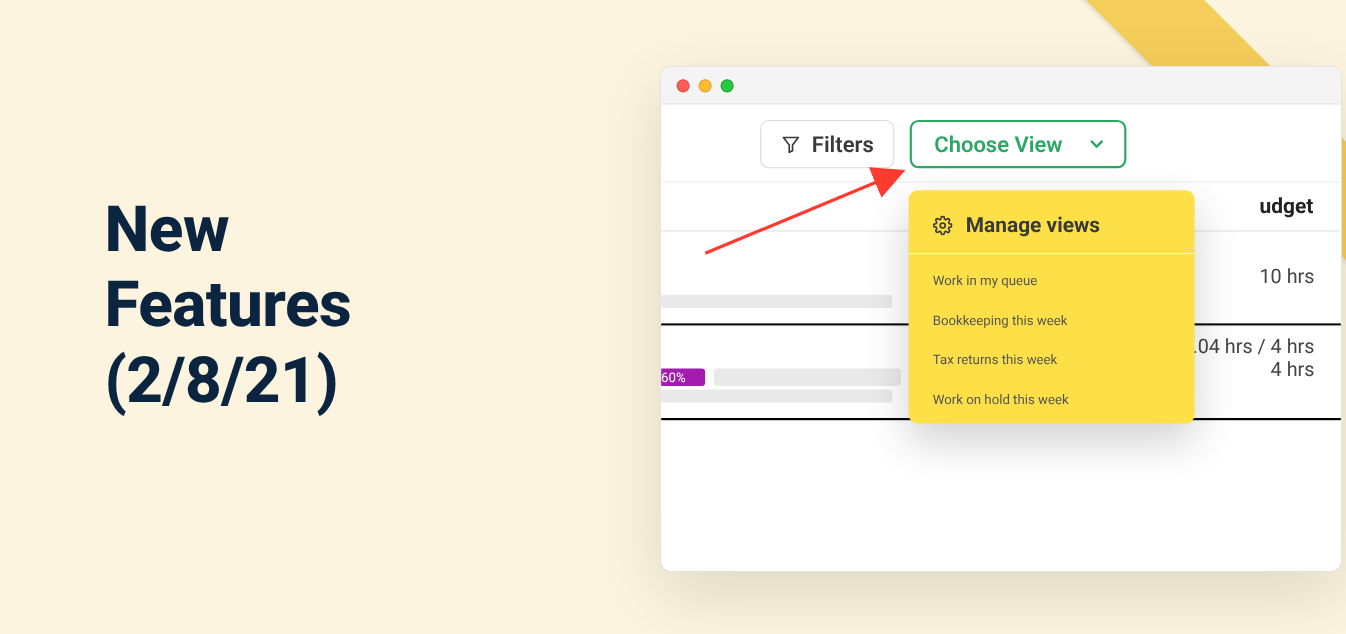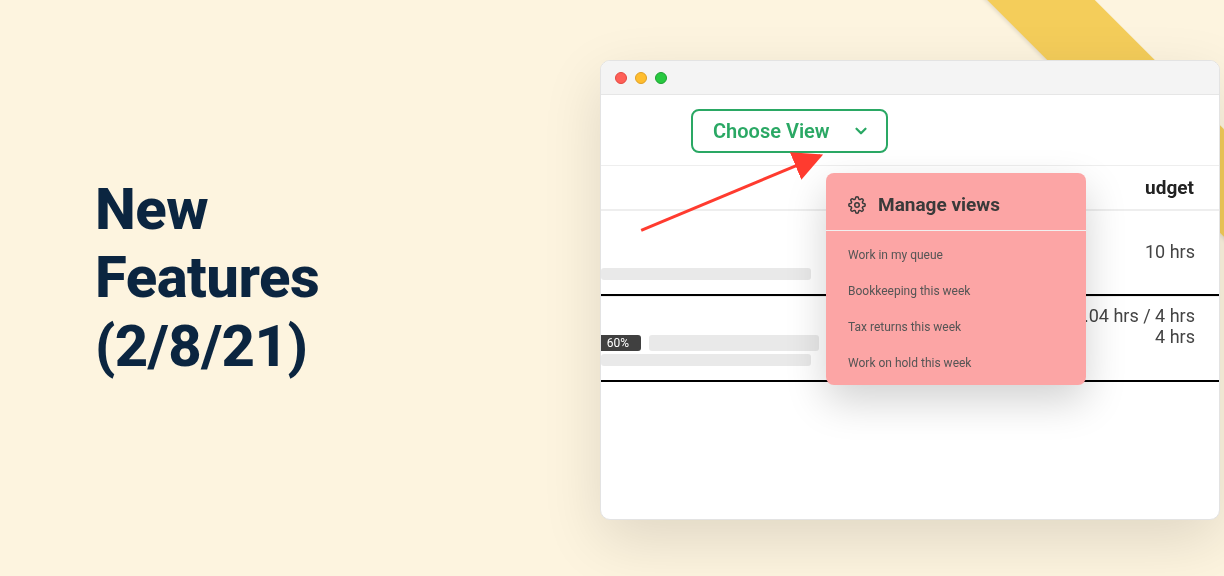--- a/index.html
+++ b/index.html
@@ -134,21 +134,21 @@
     font-size: 18px;
     color: #444;
   }
 
   
   .dropdown {
     position: absolute;
     left: 225px;
     top: 112px;
     width: 260px;
-    background: #fca5a5;
+    background: #fde047;
     border-radius: 8px;
     box-shadow: 0 16px 40px rgba(0,0,0,0.18);
     padding: 10px 0 4px;
     z-index: 5;
   }
   .dd-header {
     display: flex;
     align-items: center;
     gap: 12px;
     padding: 10px 22px 14px;
@@ -176,21 +176,21 @@
     z-index: 6;
   }
 
   .gear { display:inline-flex; }
   .funnel { display:inline-flex; }
 
   .bottom-strip {
     position:absolute; left:0; bottom:0; width:100%; height:86px; border-top:1px solid #eee;
   }
   .bottom-strip .bar60 {
-    position:absolute; left:0; top:38px; height:16px; background:#404040; color:#fff; font-size:12px; line-height:16px; text-align:center; padding-right:6px; border-radius:0 3px 3px 0;
+    position:absolute; left:0; top:38px; height:16px; background:#a21caf; color:#fff; font-size:12px; line-height:16px; text-align:left; padding-right:6px; border-radius:0 3px 3px 0;
   }
   .bottom-strip .bar-grey {
     position:absolute; top:38px; height:16px; background:#e9e9e9; border-radius:3px;
   }
   .bottom-strip .val {
     position:absolute; right:24px; top:8px; font-size:18px; color:#444;
   }
 </style>
 </head>
 <body>
@@ -210,20 +210,28 @@
 
 <div class="window">
   <div class="titlebar">
     <div class="tl-dot tl-red"></div>
     <div class="tl-dot tl-yellow"></div>
     <div class="tl-dot tl-green"></div>
   </div>
 
   <div class="toolbar">
     <div style="width:60px"></div>
+    <div class="pill">
+      <span class="funnel">
+        <svg width="18" height="18" viewBox="0 0 24 24" fill="none" stroke="#3a3a3a" stroke-width="2" stroke-linecap="round" stroke-linejoin="round">
+            <polygon points="3 4 21 4 14 13 14 20 10 22 10 13 3 4"></polygon>
+          </svg>
+      </span>
+      <span>Filters</span>
+    </div>
     <div class="pill view">
       <span>Choose View</span>
       <span class="chev">
         <svg width="18" height="18" viewBox="0 0 24 24" fill="none" stroke="#2aa864" stroke-width="3" stroke-linecap="round" stroke-linejoin="round">
             <polyline points="6 9 12 15 18 9"></polyline>
           </svg>
       </span>
     </div>
   </div>
 

